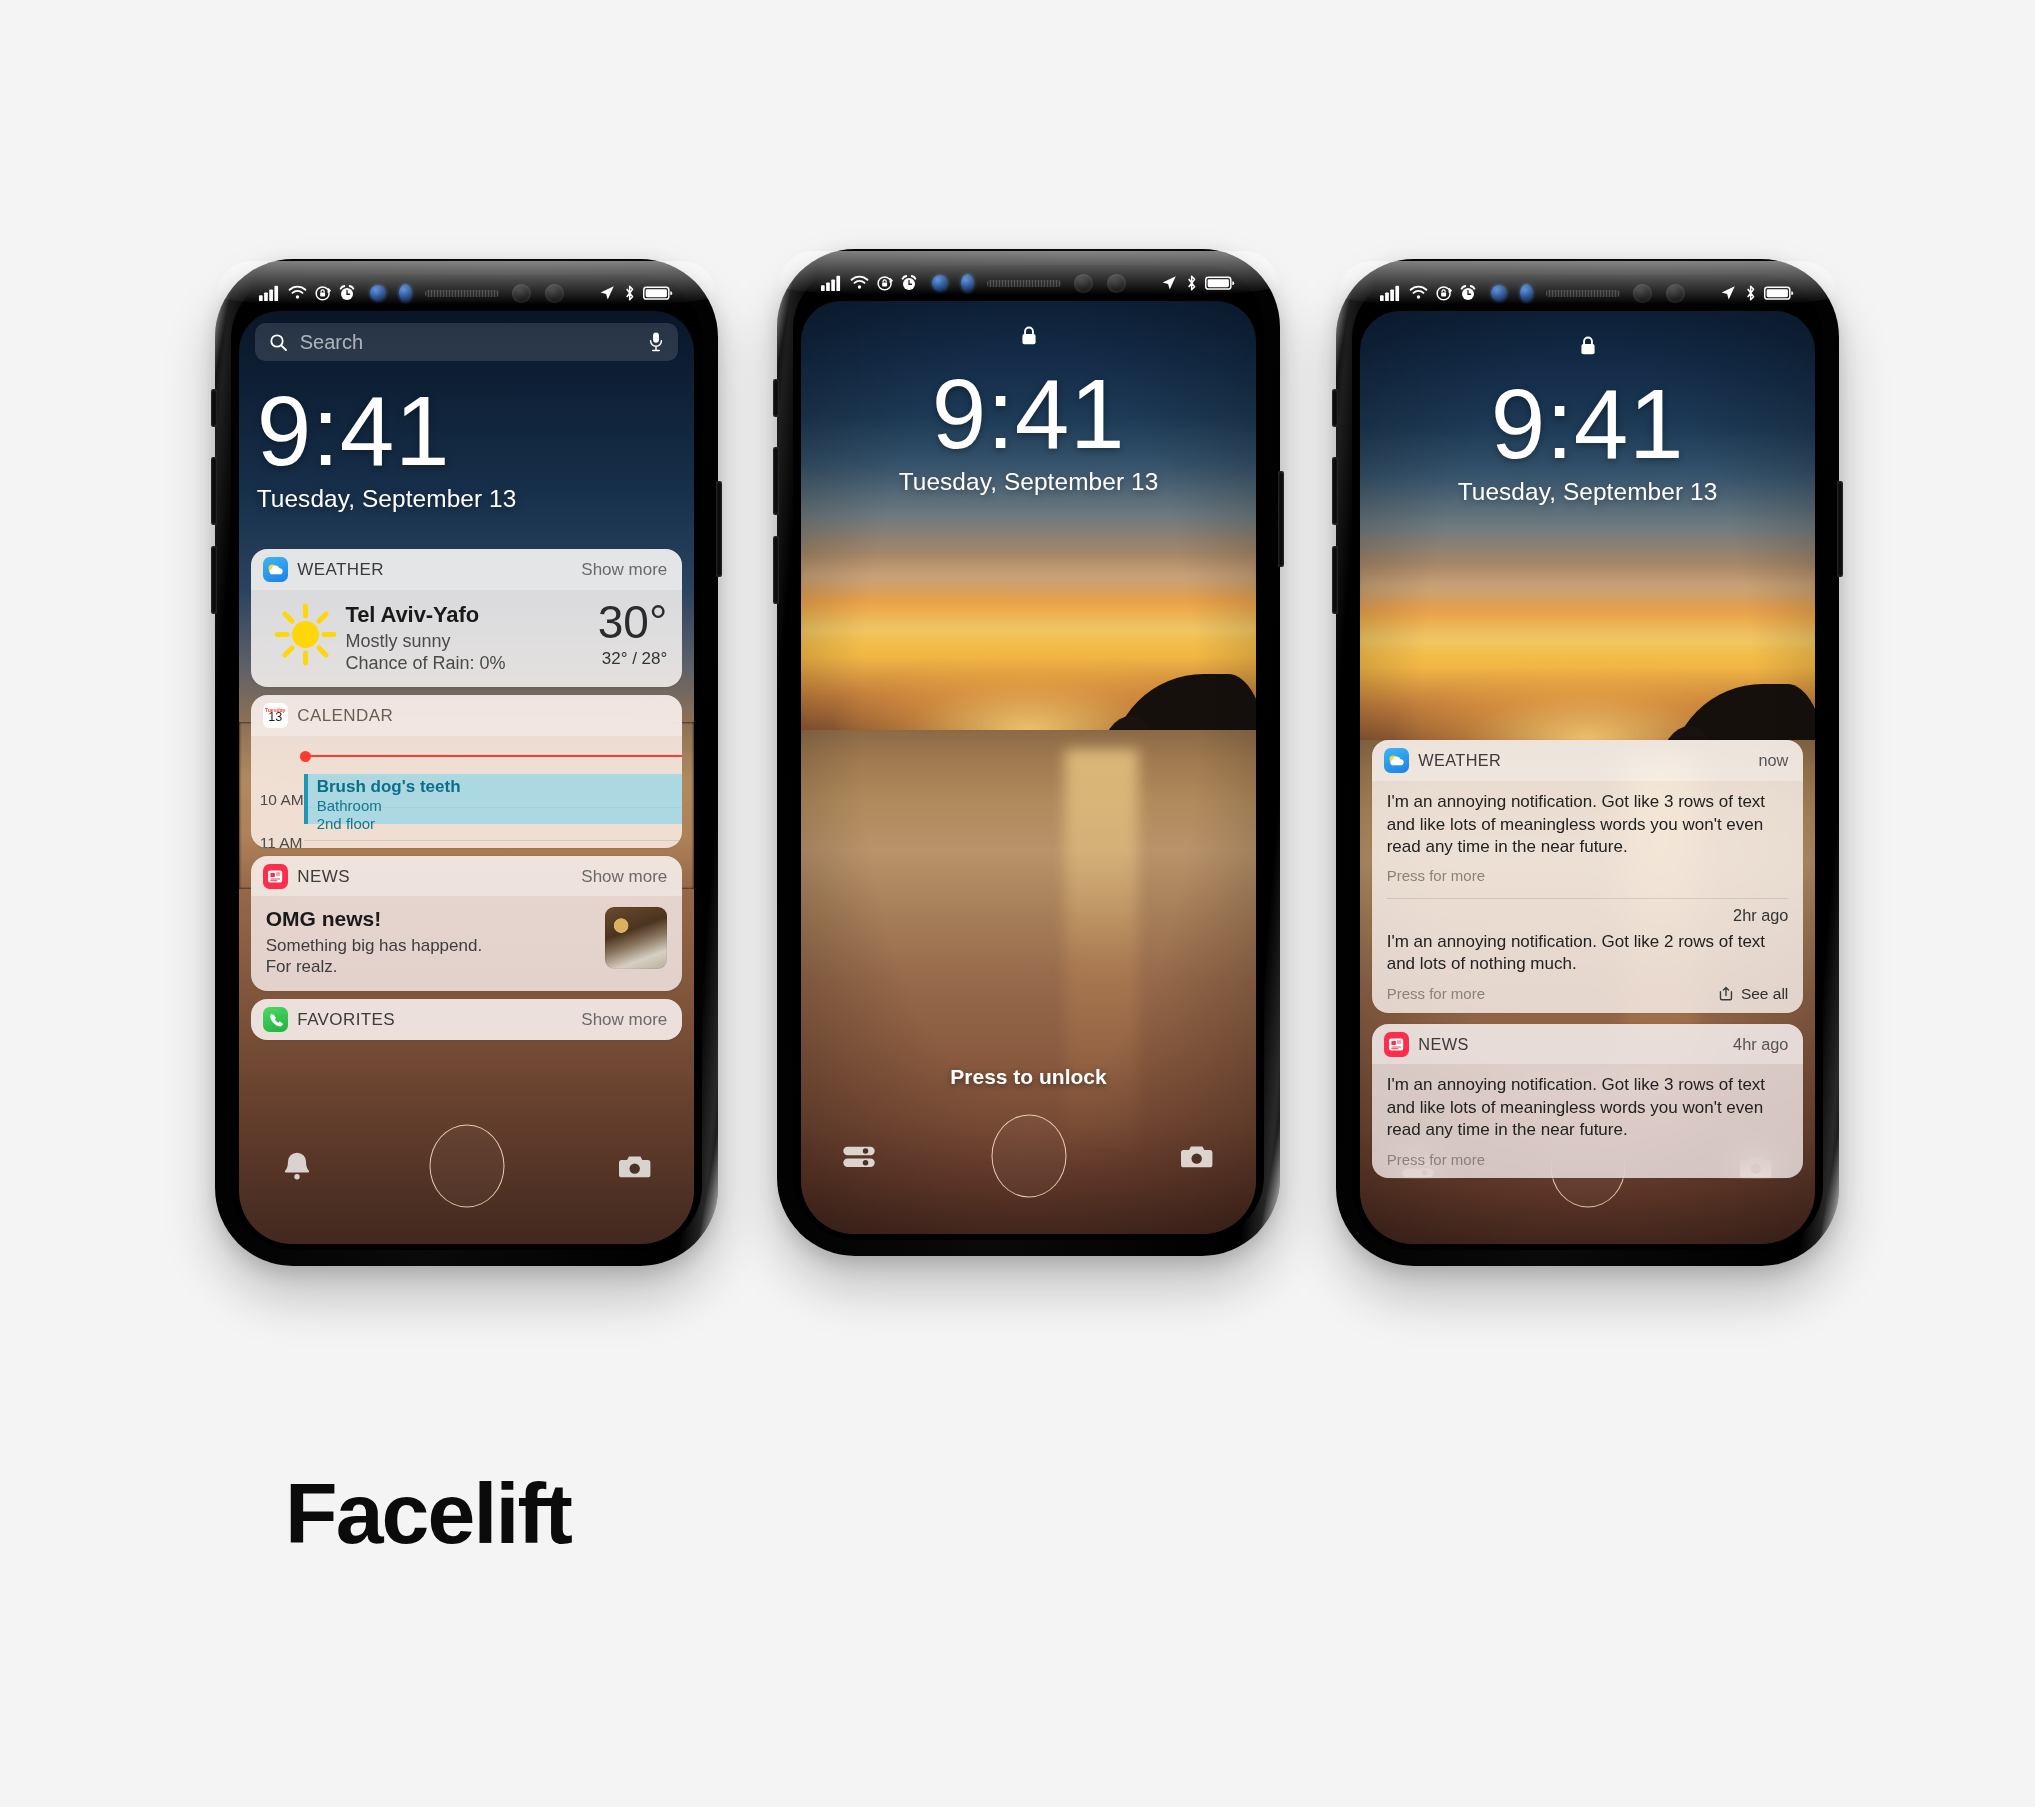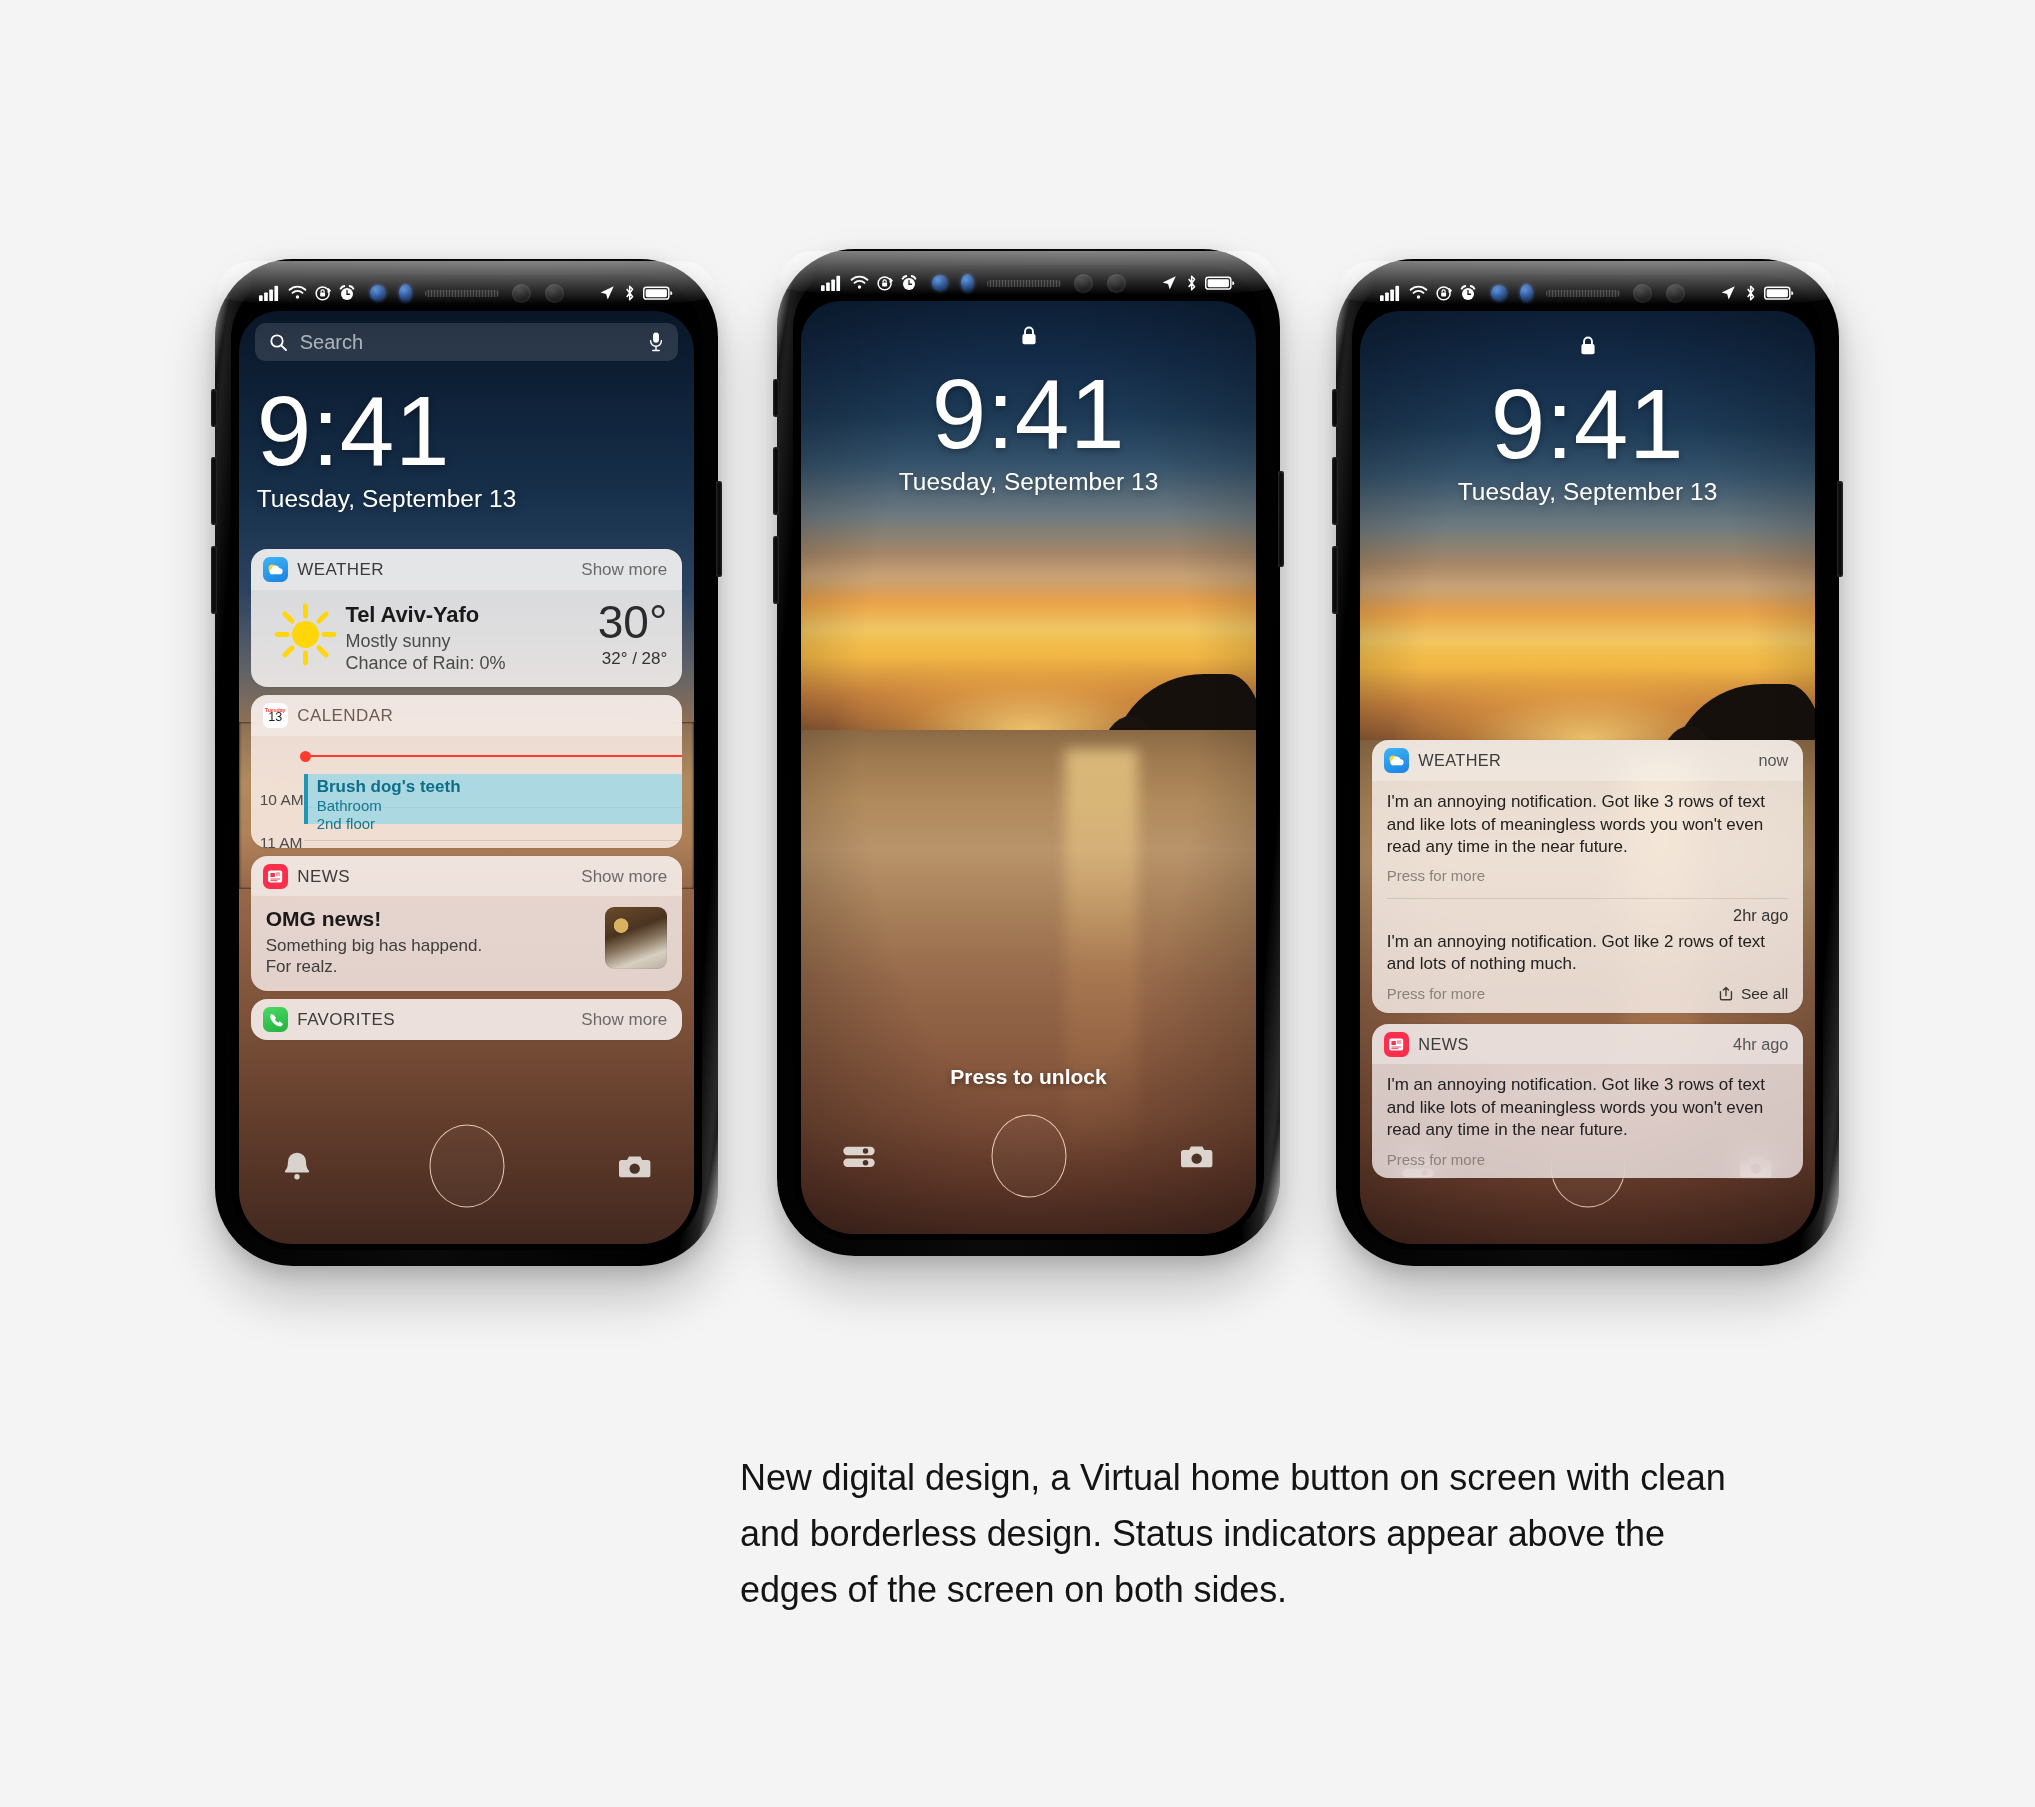--- a/index.html
+++ b/index.html
@@ -758,15 +758,15 @@
             <circle cx="12" cy="13" r="4" fill="#4a3228"></circle>
           </svg>
         </div>
       </div>
     </div>
   </div>
 
 </div>
 
 <div class="caption">
-  <div class="cap-body">New digital design, a Virtual home button on screen with clean and borderless design. Status indicators appear above the edges of the screen on both sides.</div>
+  <div class="cap-title">Facelift</div>
 </div>
 
 
 </body></html>

